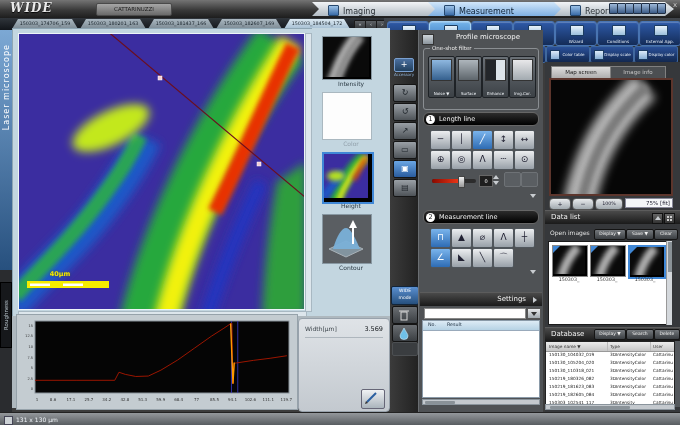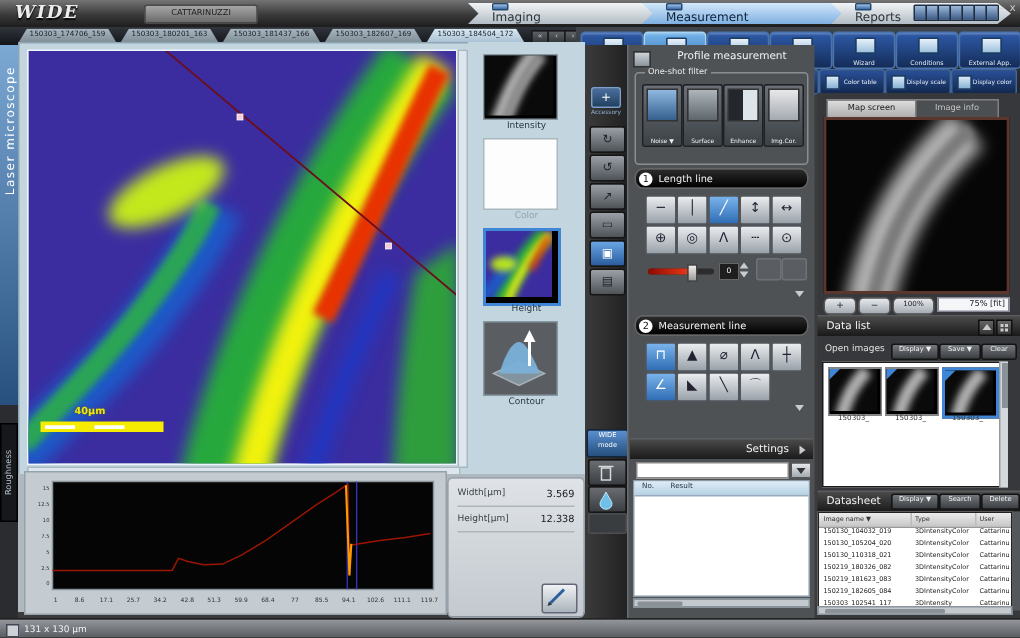--- a/index.html
+++ b/index.html
@@ -4,23 +4,23 @@
 <style>
   html,body{margin:0;padding:0;background:#222;}
   #app{position:relative;width:680px;height:425px;overflow:hidden;background:#3c3c3c;
        font-family:"DejaVu Sans",sans-serif;-webkit-font-smoothing:antialiased;}
   .abs{position:absolute;}
   
   #titlebar{left:0;top:0;width:680px;height:18px;background:linear-gradient(#747474,#3a3a3a 55%,#1d1d1d);}
   .logo{left:10px;top:1px;font:italic bold 12px "DejaVu Serif",serif;color:#ececec;letter-spacing:1px;text-shadow:0 1px 1px #000;}
   .user-btn{left:96px;top:3px;width:74px;height:11px;background:linear-gradient(#a6a6a6,#6a6a6a);border:1px solid #4a4a4a;
             border-radius:2px;font-size:5.5px;color:#1d1d1d;text-align:center;line-height:10px;}
-  .mtab{top:2px;height:14px;display:flex;align-items:flex-start;padding-left:16px;
+  .mtab{top:2px;height:14px;display:flex;align-items:flex-end;padding-left:16px;
         clip-path:polygon(0 0,calc(100% - 9px) 0,100% 50%,calc(100% - 9px) 100%,0 100%,7px 50%);
-        background:linear-gradient(#f2f4f6,#b2bcc4);color:#2c3338;font-size:8px;flex-direction:column;}
+        background:linear-gradient(#f2f4f6,#b2bcc4);color:#2c3338;font-size:8px;}
   .mtab.active{background:linear-gradient(#d2e7fa,#7fb0e2);color:#0c2034;}
   .mtab-ic{width:9px;height:9px;margin-right:4px;background:linear-gradient(#9cc2e8,#3a6ca8);border:1px solid #26486e;border-radius:1px;}
   .win-ic{top:3px;width:7px;height:9px;background:linear-gradient(#9db8d8,#3c5c88);border:1px solid #1e2e44;border-radius:1px;}
   .win-txt{top:1px;font-size:7px;color:#c8c8c8;}
   
   #filetabs{left:0;top:18px;width:680px;height:12px;background:linear-gradient(#30353b,#12151a);}
   .ftab{top:19px;height:10px;width:66px;clip-path:polygon(6px 0,60px 0,100% 100%,0 100%);
         background:linear-gradient(#aab7c0,#7c8a94);font-size:4.8px;color:#18222a;text-align:center;line-height:10px;}
   .ftab.active{background:linear-gradient(#dce9f2,#a4bed2);}
   .navb{top:20px;width:10px;height:8px;background:linear-gradient(#5e6266,#303336);border:1px solid #1a1a1a;
@@ -317,24 +317,20 @@
         <text x="14" y="62.6764705882353" font-size="3.5" fill="#333" text-anchor="end">2.5</text>
         <text x="14" y="73.26470588235294" font-size="3.5" fill="#333" text-anchor="end">0</text>
       </svg>
   </div>
 
   <div id="measpanel" class="abs">
     <div class="mrow" style="top:2px;">
       <span class="mlab">Width[μm]</span>
       <span class="mval">3.569</span>
       </div>
-    <div class="mrow" style="top:19px;">
-      <span class="mlab">Height[μm]</span>
-      <span class="mval">12.338</span>
-      </div>
     <div class="abs pen-btn">
       <svg width="20" height="16" viewBox="0 0 20 16">
         <line x1="5" y1="12" x2="14" y2="3" stroke="#2a5fa0" stroke-width="2"></line>
         <polygon points="3,14 6,13 4,11" fill="#333"></polygon>
         </svg>
     </div>
   </div>
 
   <div id="accstrip" class="abs"></div>
   <div class="abs" style="left:394px;top:58px;width:18px;height:12px;background:linear-gradient(#4a6f9f,#22405e);border:1px solid #7aa0d0;color:#fff;font-size:8px;text-align:center;line-height:11px;border-radius:2px;">+</div>
@@ -357,21 +353,21 @@
   </div>
   <div class="abs" style="left:392px;top:324px;width:24px;height:16px;background:linear-gradient(#6a6e72,#3a3e42);border:1px solid #141414;border-radius:2px;">
     <svg width="22" height="14" viewBox="0 0 22 14">
       <path d="M11,2 C13,6 15,8 15,10 A4,3.5 0 1 1 7,10 C7,8 9,6 11,2 Z" fill="#6fc0e8" stroke="#cfeaf8" stroke-width="0.6"></path>
       </svg>
   </div>
   <div class="abs" style="left:392px;top:342px;width:24px;height:12px;background:#3a3d40;border:1px solid #4c4f52;border-radius:2px;"></div>
 
   <div id="propanel" class="abs"></div>
   <div class="abs" style="left:422px;top:34px;width:10px;height:9px;background:linear-gradient(#cdd4da,#8a949c);border:1px solid #333;"></div>
-  <div class="abs" style="left:436px;top:33px;width:104px;font-size:7px;color:#f2f2f2;text-align:center;">Profile measurement</div>
+  <div class="abs" style="left:436px;top:33px;width:104px;font-size:7px;color:#f2f2f2;text-align:center;">Profile microscope</div>
 
   <div class="abs" style="left:423px;top:48px;width:114px;height:60px;border:1px solid #8a8e92;border-radius:3px;"></div>
   <div class="abs" style="left:430px;top:45px;background:#4f5255;padding:0 2px;font-size:5.5px;color:#eaeaea;">One-shot filter</div>
   <div class="abs osf-btn" style="left:428px;">
     <span class="osf-ic" style="background:linear-gradient(#8fb8e0,#35608e);"></span>
     <span class="osf-lb">Noise ▼</span>
     </div>
   <div class="abs osf-btn" style="left:455px;">
     <span class="osf-ic" style="background:linear-gradient(#aeb6bc,#5e666c);"></span>
     <span class="osf-lb">Surface</span>
@@ -502,21 +498,21 @@
       </svg>
     <div class="corner-arrow"></div></div>
   <div class="abs oit-lb" style="left:550px;">150303_</div>
   <div class="abs oit-lb" style="left:588px;">150303_</div>
   <div class="abs oit-lb" style="left:626px;">150303_</div>
   <div class="abs" style="left:666px;top:241px;width:6px;height:84px;background:#d4d8dc;border-left:1px solid #999;box-sizing:border-box;">
       <div style="width:4px;height:30px;margin:1px auto;background:#8a9298;"></div>
     </div>
 
   <div class="abs hdr" style="top:327px;">
-    <span class="t">Datasheet</span>
+    <span class="t">Database</span>
     </div>
   <div class="abs dk-btn" style="left:594px;top:329px;width:30px;">Display ▼</div>
   <div class="abs dk-btn" style="left:626px;top:329px;width:26px;">Search</div>
   <div class="abs dk-btn" style="left:654px;top:329px;width:24px;">Delete</div>
 
   <div id="dbtable" class="abs">
     <div class="db-hd">
       <span style="left:0;width:58px;padding-left:3px;">Image name ▼</span>
       <span style="left:61px;width:40px;padding-left:3px;">Type</span>
       <span style="left:104px;width:22px;padding-left:3px;border-right:none;">User</span>

